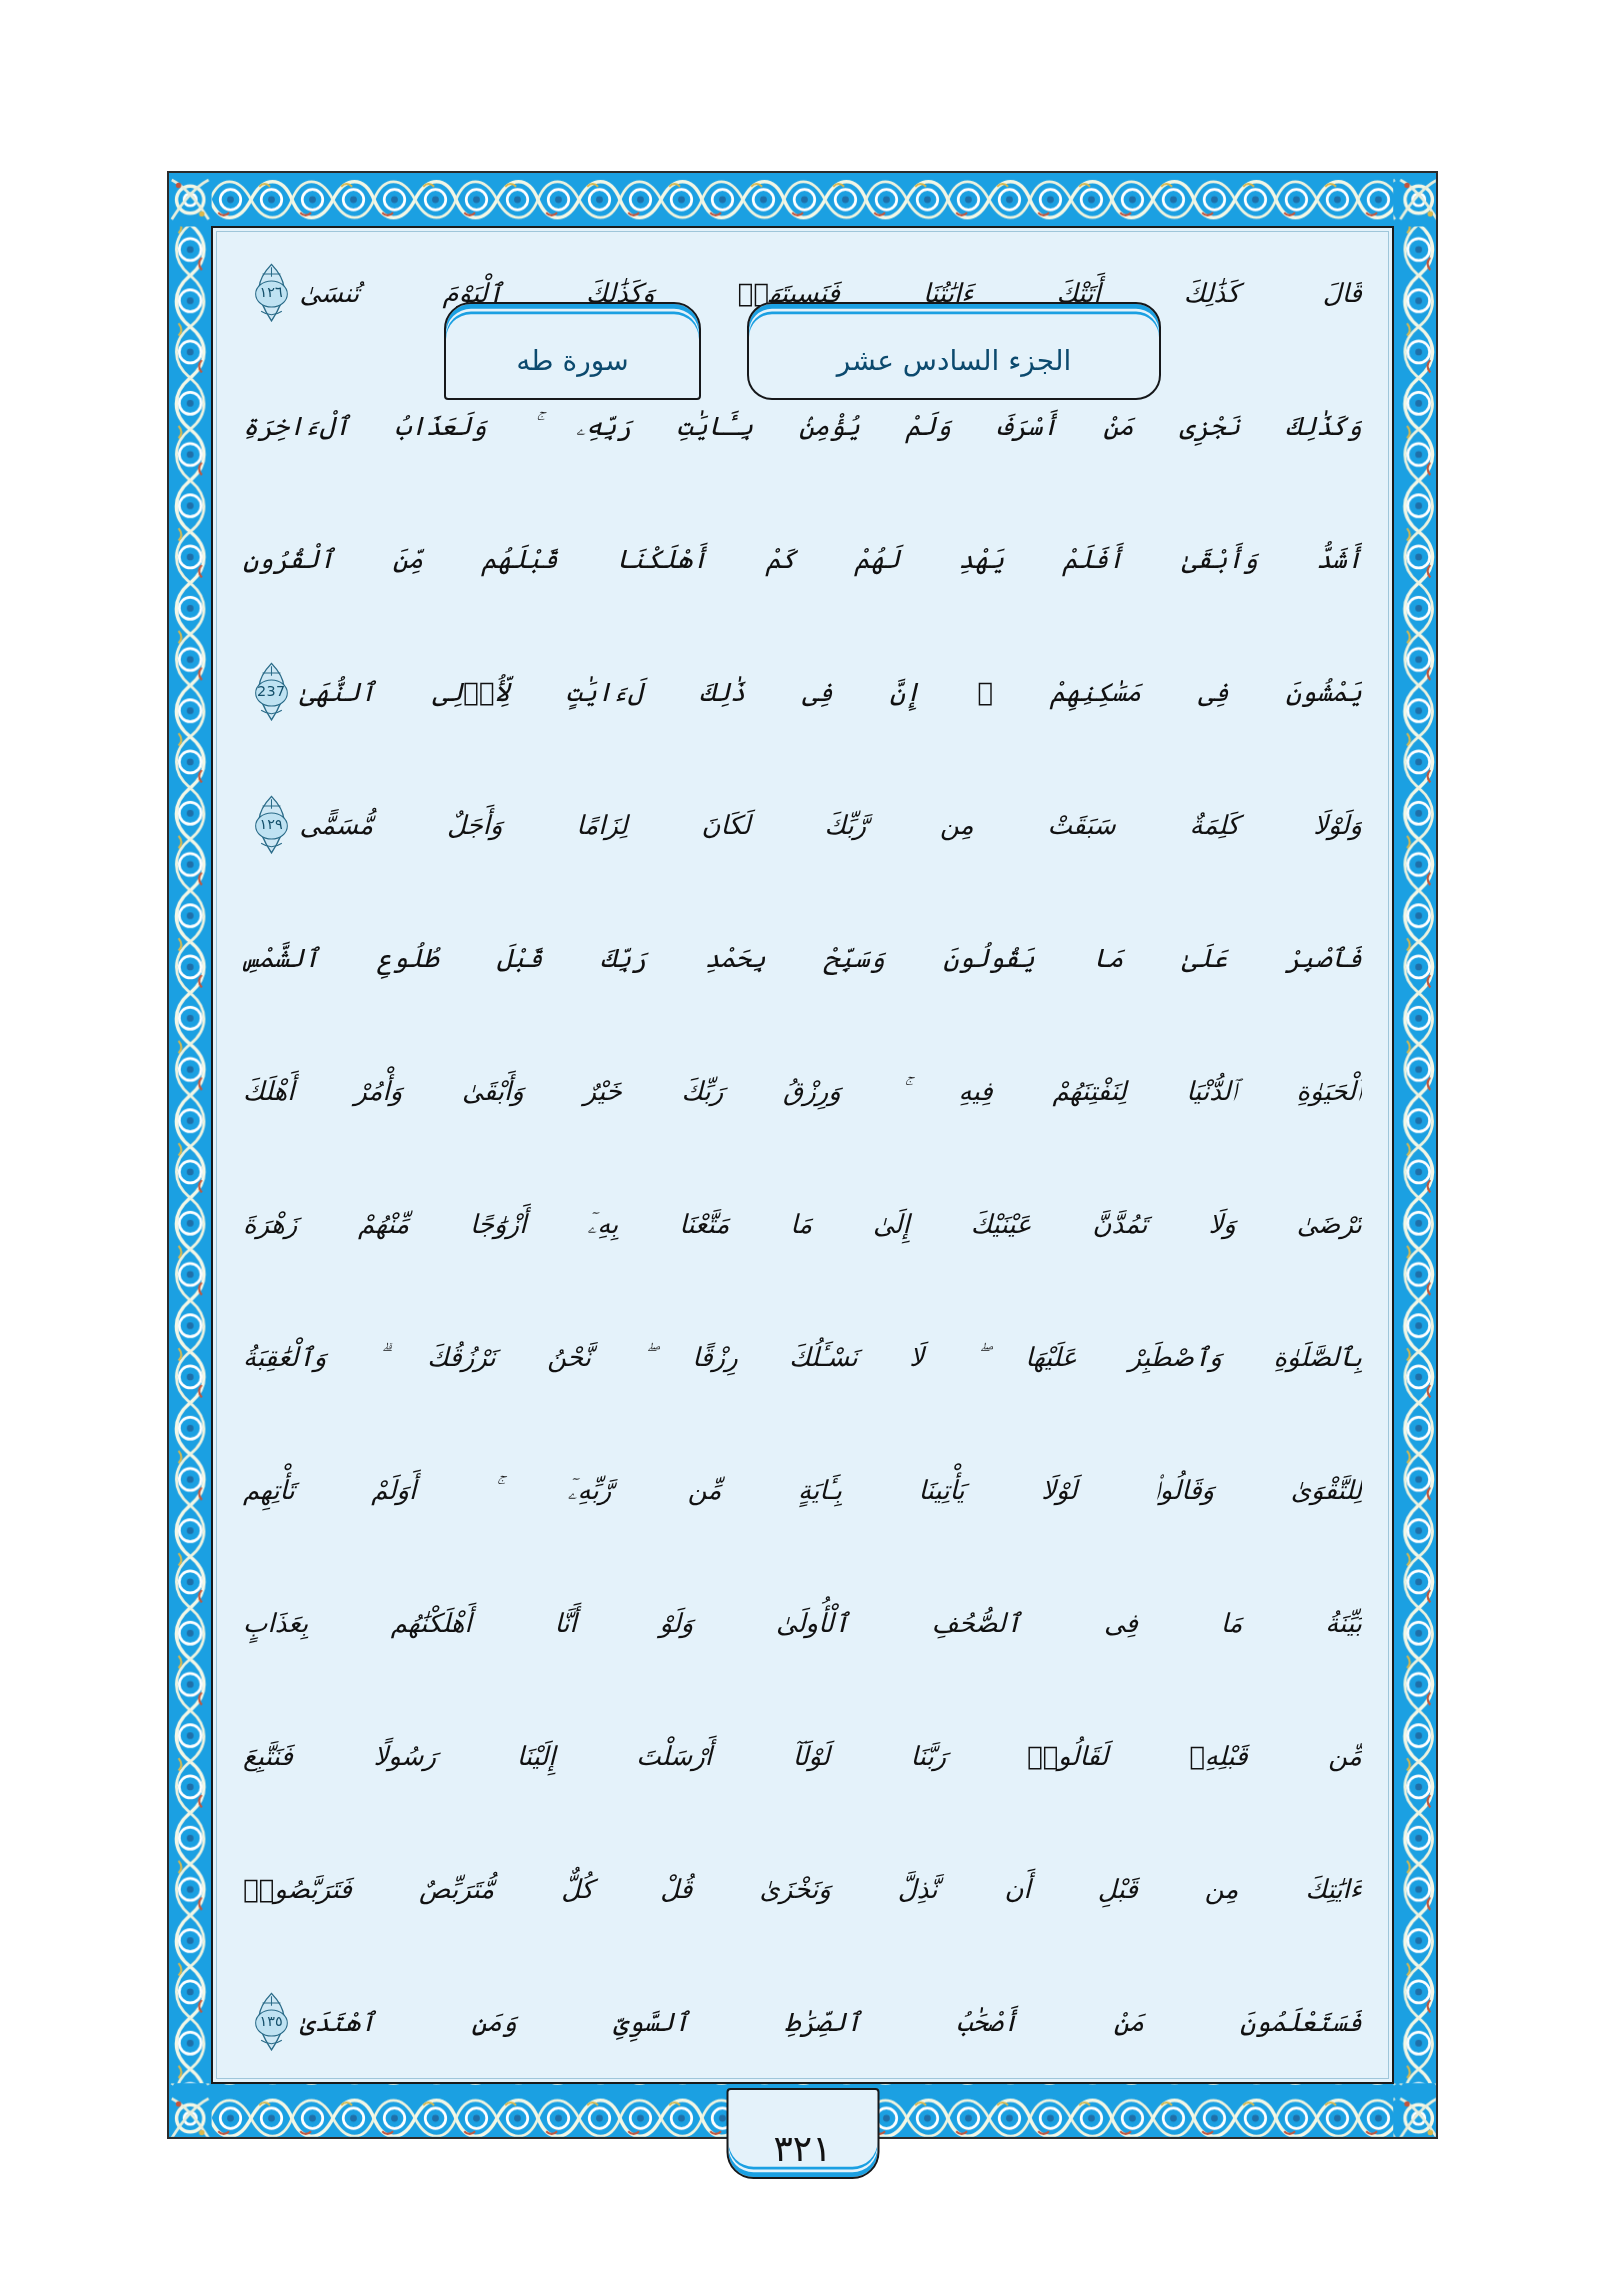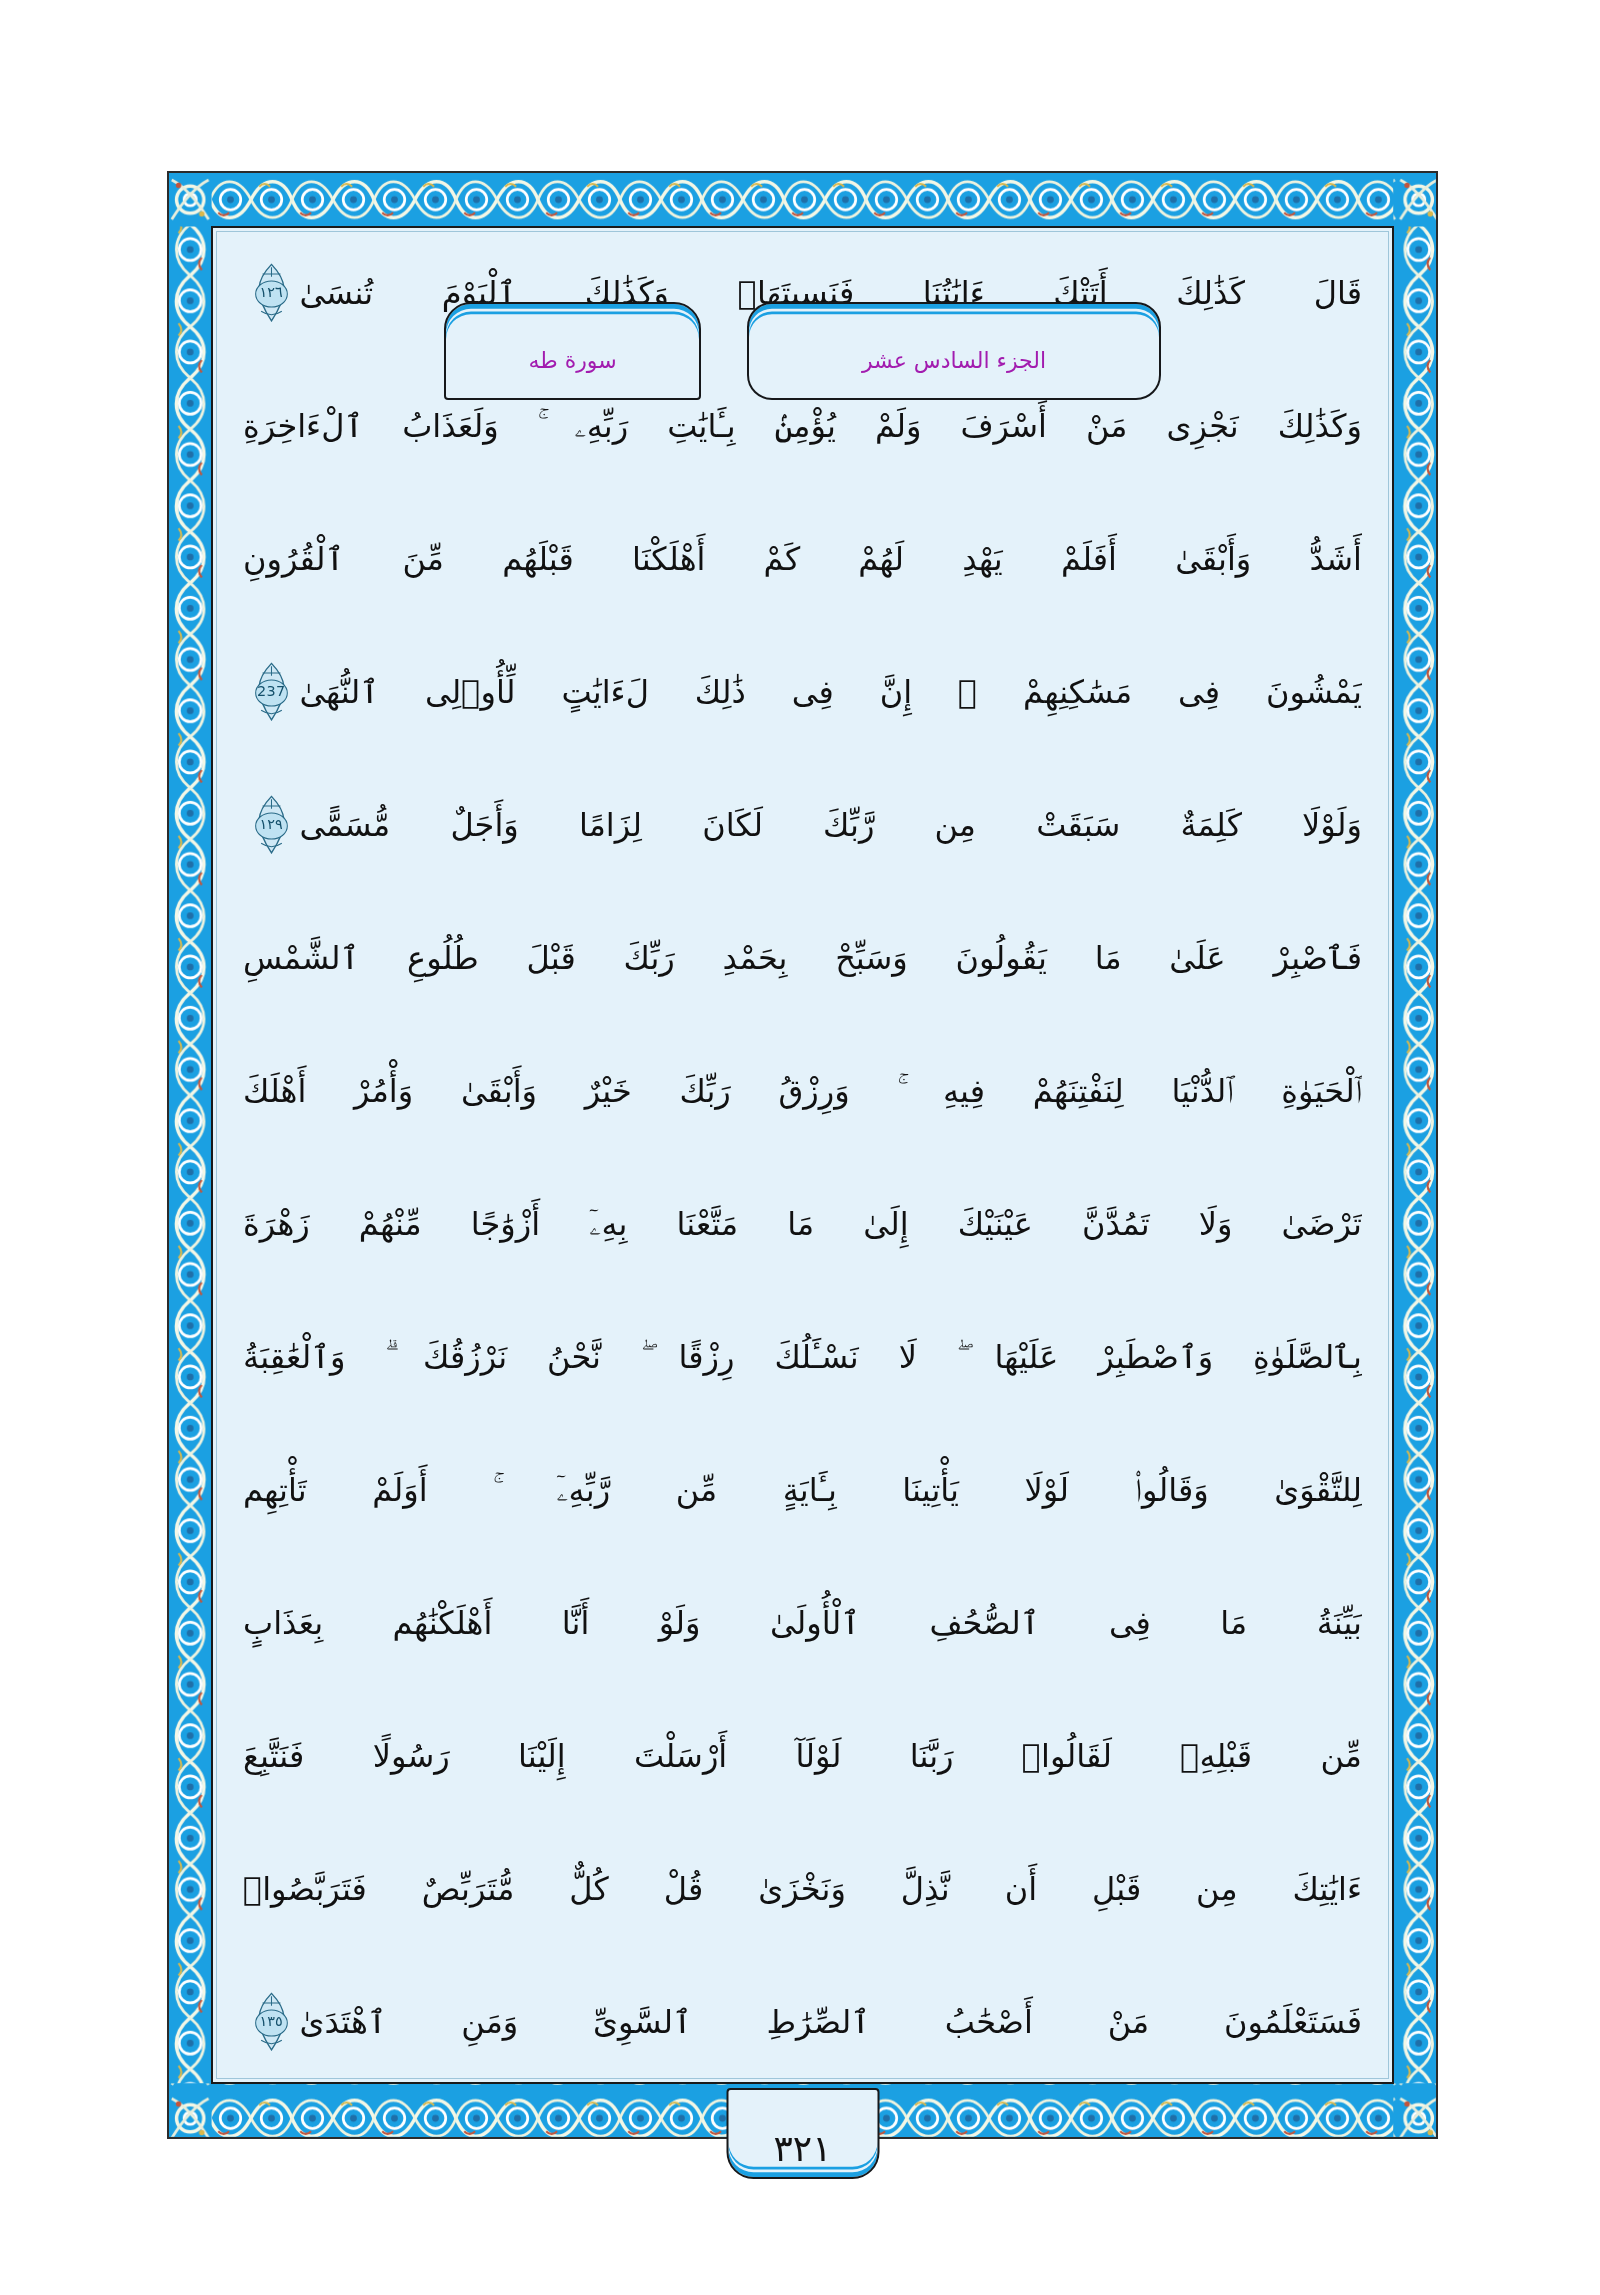--- a/index.html
+++ b/index.html
@@ -101,22 +101,23 @@
     line-height: 1.0;
     color: #111111;
     white-space: nowrap;
     height: 67px;
     overflow: hidden;
   }
   .ayah-line .txt {
     flex: 1 1 auto;
     text-align: justify;
     text-align-last: justify;
-    font-size: 32px;
+    font-size: 26px;
     letter-spacing: -0.7px;
+    font-style: italic;
   }
 
   
   .ayah-mark {
     flex: 0 0 auto;
     display: inline-flex;
     align-items: center;
     justify-content: center;
     width: 51px;
     height: 59px;
@@ -147,22 +148,22 @@
     border: 2.7px solid #16181a;
     border-radius: 27px 27px 4.1px 4.1px;
     z-index: 8;
     display: flex;
     align-items: center;
     justify-content: center;
     box-shadow: inset 0 4.8px 0 0 #1ba0e2, inset 0 7.5px 0 0 #e4f2fa, inset 0 10.3px 0 0 #1ba0e2;
   }
   .cartouche .label {
     font-family: "DejaVu Sans", sans-serif;
-    font-size: 22px;
-    color: #a21caf;
+    font-size: 28px;
+    color: #0c4a6e;
     direction: rtl;
     margin-top: 19px;
     white-space: nowrap;
   }
   .cartouche.surah {
     left: 277px;
     width: 253px;
   }
   .cartouche.juz {
     right: 277px;

